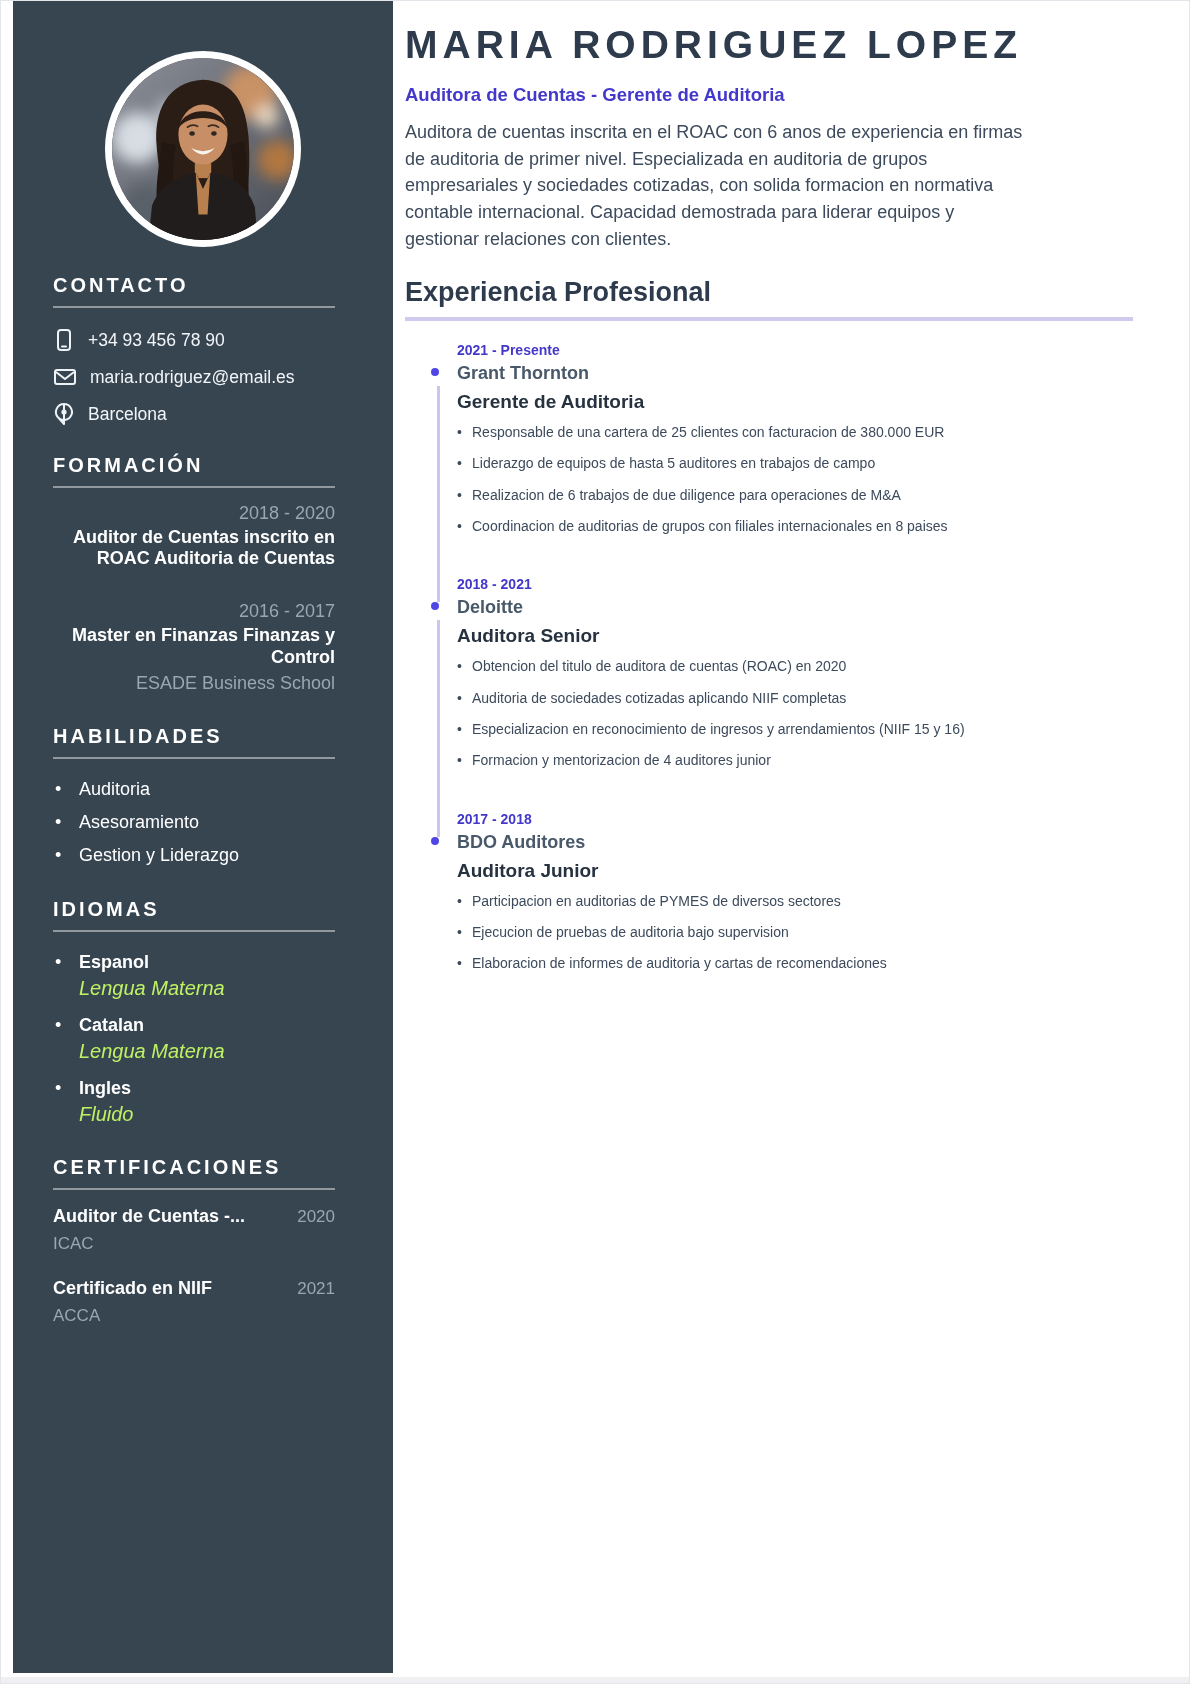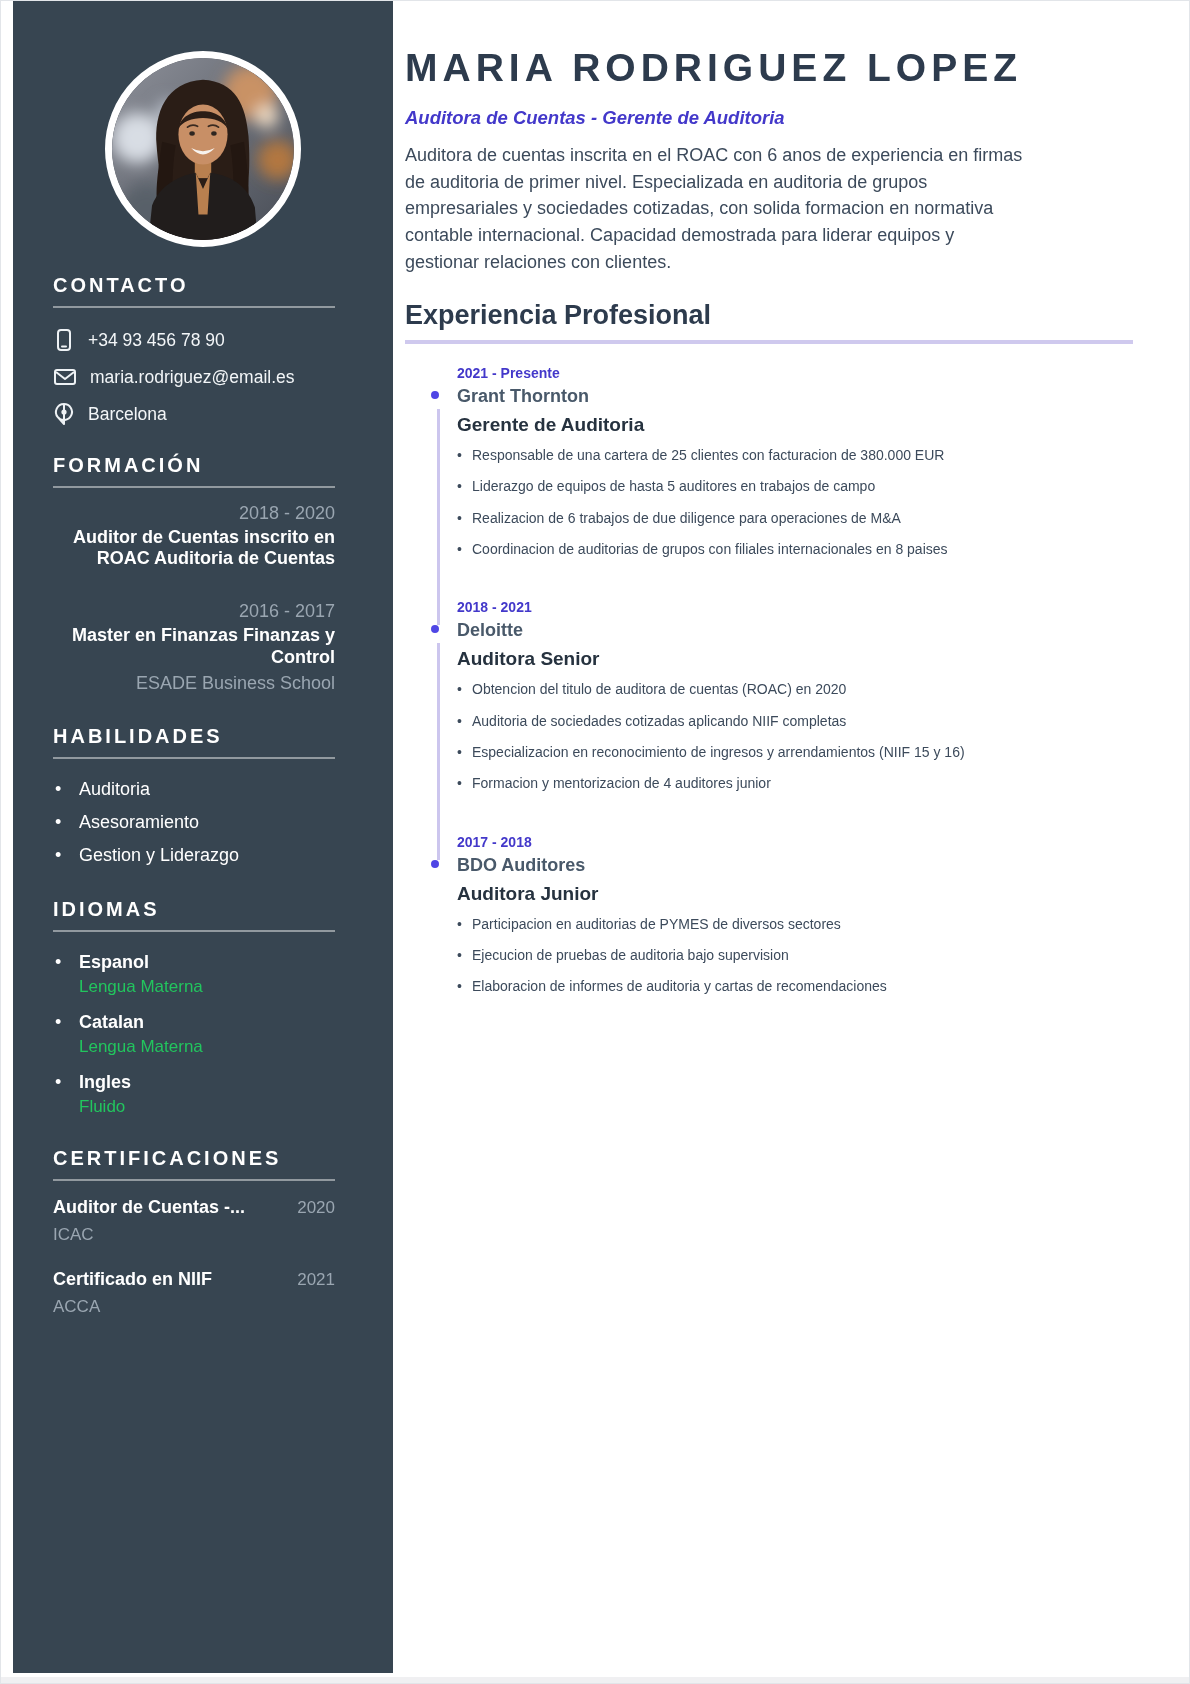--- a/index.html
+++ b/index.html
@@ -43,35 +43,35 @@
   .edu-period{ font-size:18px; color:#9aa6b1; line-height:1.25; }
   .edu-degree{ font-size:18px; font-weight:700; color:#ffffff; line-height:1.22; margin-top:2px; }
   .edu-school{ font-size:18px; color:#9aa6b1; line-height:1.28; margin-top:3px; }
   .sec-skills{ margin-top:16px; }
   ul.sb-ul{ list-style:none; margin:20px 0 0 0; padding:0; }
   ul.sb-ul li{ position:relative; padding-left:26px; margin-bottom:12px; font-size:18px; color:#ffffff; }
   ul.sb-ul li::before{ content:'•'; position:absolute; left:2px; top:0; color:#ffffff; font-size:18px; }
   .sec-languages{ margin-top:32px; }
   ul.lang-ul li{ margin-bottom:15px; }
   .lang-name{ font-weight:700; font-size:18px; color:#ffffff; }
-  .lang-level{ font-size:17px; color:#22c55e; margin-top:4px; }
+  .lang-level{ font-size:20px; color:#bef264; margin-top:4px;font-style:italic; }
   .sec-certs{ margin-top:30px; }
   .cert-list{ margin-top:16px; }
   .cert-item{ margin-bottom:24px; }
   .cert-row{ display:flex; align-items:baseline;gap:24px; }
   .cert-name{ flex:1; font-size:18px; font-weight:700; color:#ffffff; white-space:nowrap; overflow:hidden; }
   .cert-year{ font-size:17px; color:#9aa6b1; }
   .cert-issuer{ font-size:17px; color:#9aa6b1; margin-top:7px; }
   
-  .main{ margin-left:380px; padding:45px 56px 0 24px; }
+  .main{ margin-left:380px; padding:22px 56px 0 24px; }
   .name{
     margin:0; font-size:39px; font-weight:800; letter-spacing:5px;
     color:#2d3b4d;
   }
-  .headline{ margin-top:17px; font-size:18.5px; font-weight:700; color:#4338ca;font-style:italic; }
+  .headline{ margin-top:17px; font-size:18.5px; font-weight:700; color:#4338ca; }
   .summary{ margin:13px 0 0 0; font-size:18px; line-height:1.48; color:#3c4a5b; max-width:628px; }
   .section-title{
     margin:25px 0 0 0; font-size:27px; font-weight:700; color:#2d3b4d;
     padding-bottom:9px; border-bottom:4px solid #cfc9ee;
   }
   .jobs{ margin-top:21px; }
   .job{ position:relative; padding-left:52px; margin-bottom:40px; }
   .job .dot{
     position:absolute; left:26px; top:26px; width:8px; height:8px;
     border:4px solid #4f46e5; background:#ffffff; border-radius:50%; z-index:1;

